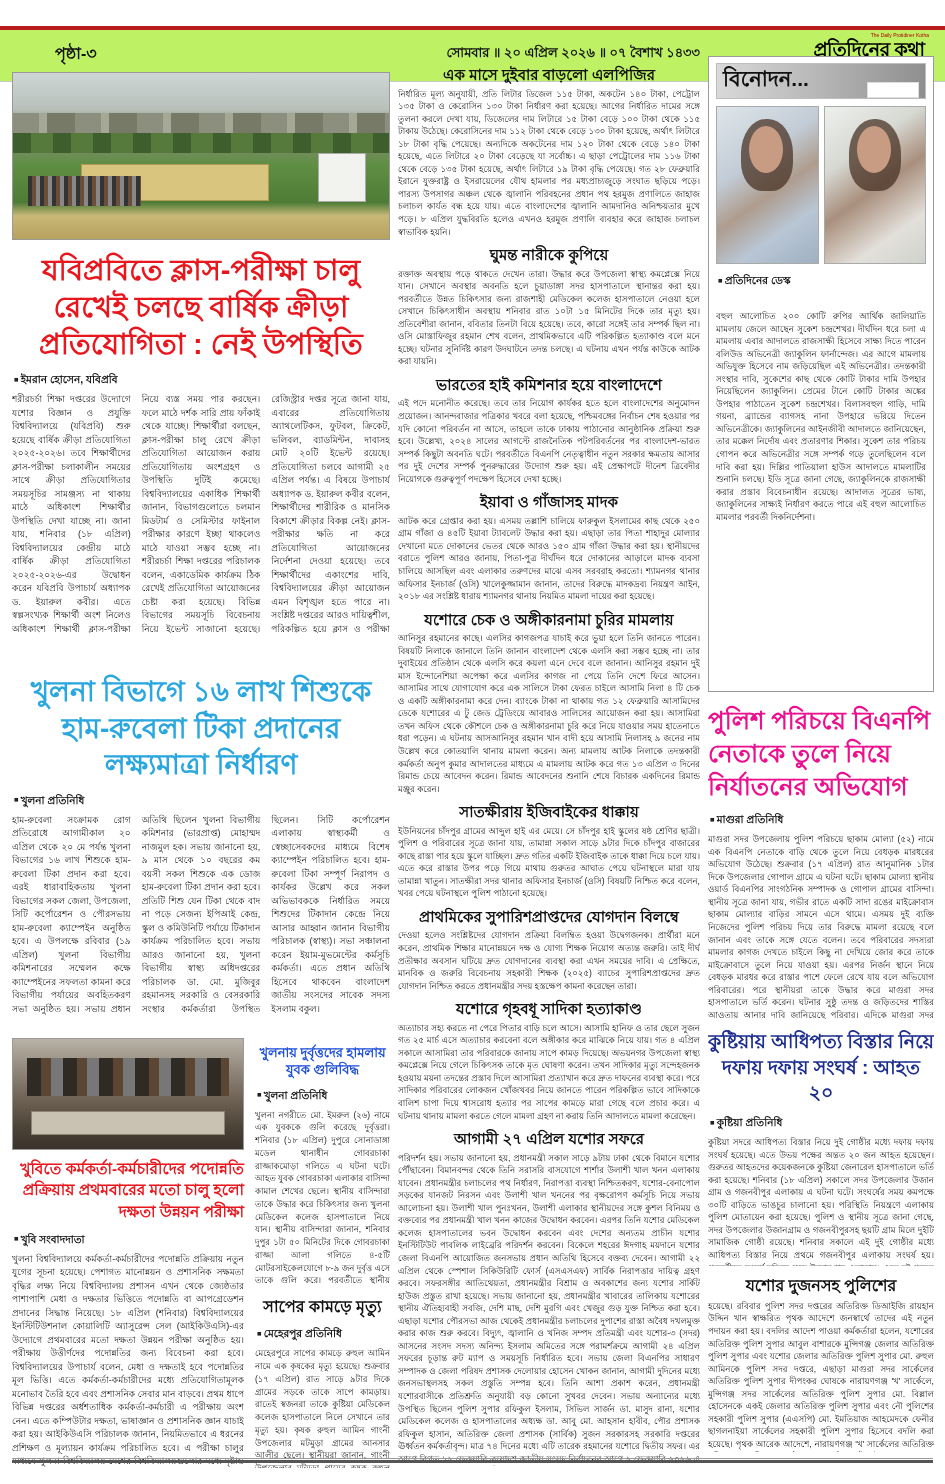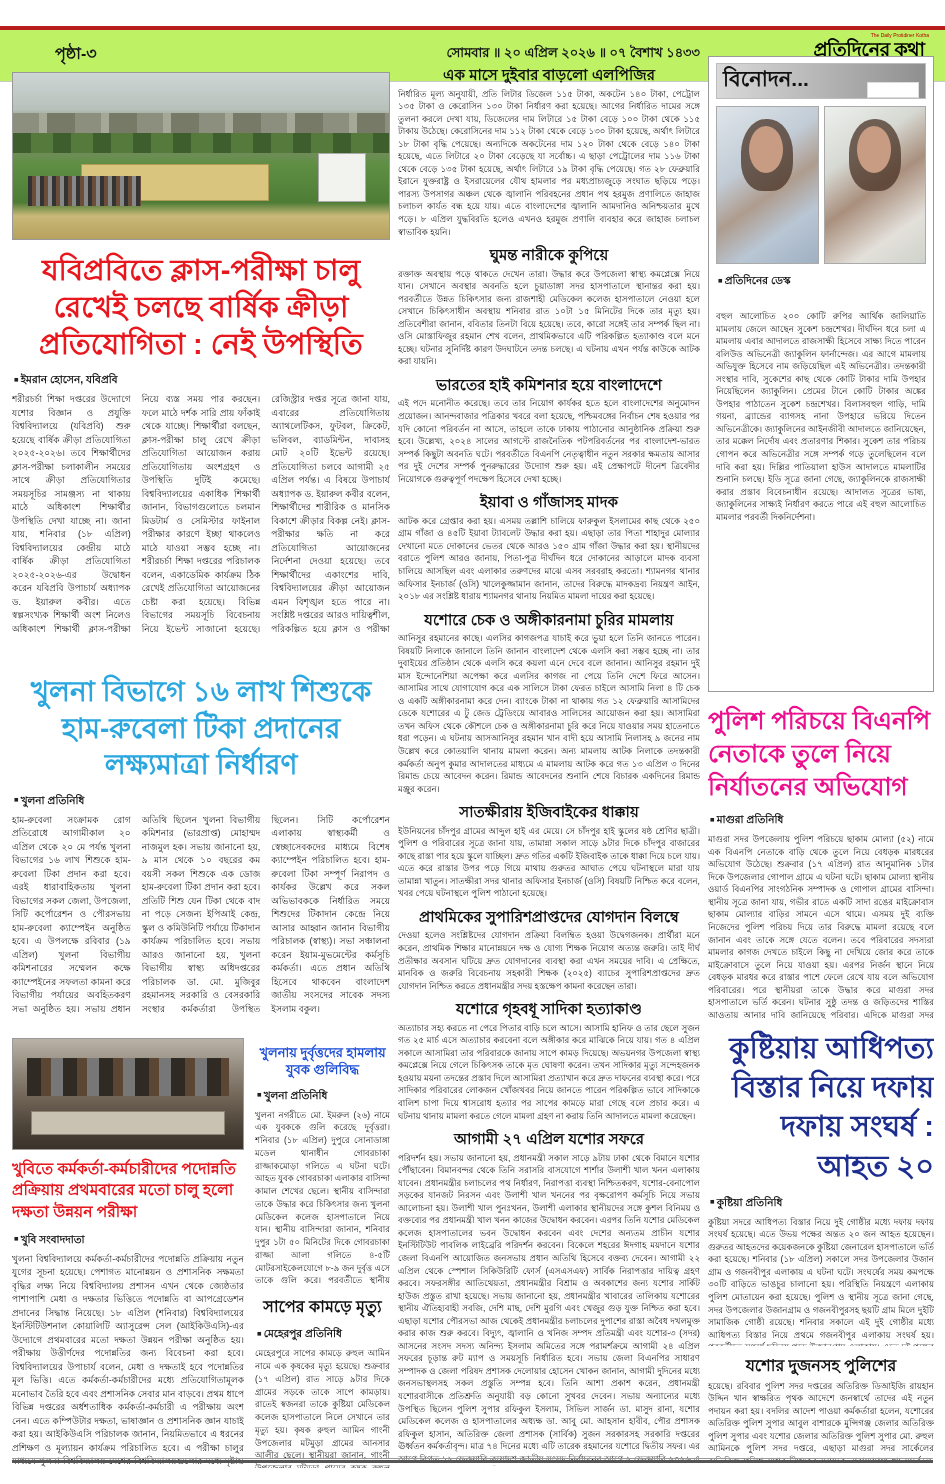--- a/index.html
+++ b/index.html
@@ -33,26 +33,26 @@
   .ent-photos .photo{flex:1;height:158px;border:1px solid #aaa}
   .photo-act1{background:linear-gradient(145deg,#dfe5ea 0%,#c2ccd6 35%,#ae9c8e 55%,#b9c6d4 75%,#9fb0c2 100%)}
   .photo-act2{background:linear-gradient(145deg,#eef0ee 0%,#d6d8d2 30%,#a98f7d 52%,#e3e0da 78%,#cfd2cc 100%)}
   .ph-face{position:absolute;left:32%;top:12%;width:34%;height:30%;border-radius:50%;background:#c79c82}
   .ph-hair{position:absolute;left:24%;top:8%;width:52%;height:46%;border-radius:48% 48% 40% 40%;background:rgba(74,51,38,.75);z-index:0}
   .ph-face2{z-index:1}
   
   .hl{font-weight:bold;cursor:pointer}
   .hl-red{color:#e8171e;font-size:29px;line-height:1.28;text-align:center;margin-top:12px}
   .hl-blue{color:#2ba7e0;font-size:28px;line-height:1.3;text-align:center;margin-top:33px}
-  .hl-red-sm{color:#e8171e;font-size:15.5px;line-height:1.4;text-align:left;margin-top:8px}
+  .hl-red-sm{color:#e8171e;font-size:15.5px;line-height:1.4;text-align:right;margin-top:8px}
   .hl-blk-sm{color:#1d4ed8;font-size:13px;line-height:1.35;text-align:center;margin-top:6px}
   .hl-blk-md{color:#111;font-size:16px;line-height:1.3;text-align:center;margin-top:10px}
   .hl-green{color:#0b8a47;font-size:20px;line-height:1.4;text-align:center;margin-top:9px}
   .hl-magenta{color:#ec0f8e;font-size:24.5px;line-height:1.35;text-align:left;margin-top:12px}
-  .hl-navy{color:#1d2e8e;font-size:29px;line-height:1.35;text-align:right;margin-top:10px}
+  .hl-navy{color:#1d2e8e;font-size:19px;line-height:1.35;text-align:center;margin-top:10px}
   .brief-hl{color:#111;font-size:15px;font-weight:bold;text-align:center;line-height:1.3;margin:7px 0 3px;cursor:pointer}
   
   .byline{font-size:10.5px;font-weight:bold;margin:9px 0 4px 2px}
   .byline::before{content:"■ ";font-size:7.5px;vertical-align:1.5px;color:#222}
   .body{font-size:9px;line-height:1.5;text-align:justify;color:#1a1a1a}
   .body3{column-count:3;column-gap:11px;column-fill:balance}
   .briefbody{font-size:8.6px;line-height:1.46;text-align:justify;color:#1a1a1a}
   .h248{height:248px;overflow:hidden}
   .h212{height:212px;overflow:hidden}
   .h280{height:280px;overflow:hidden}

